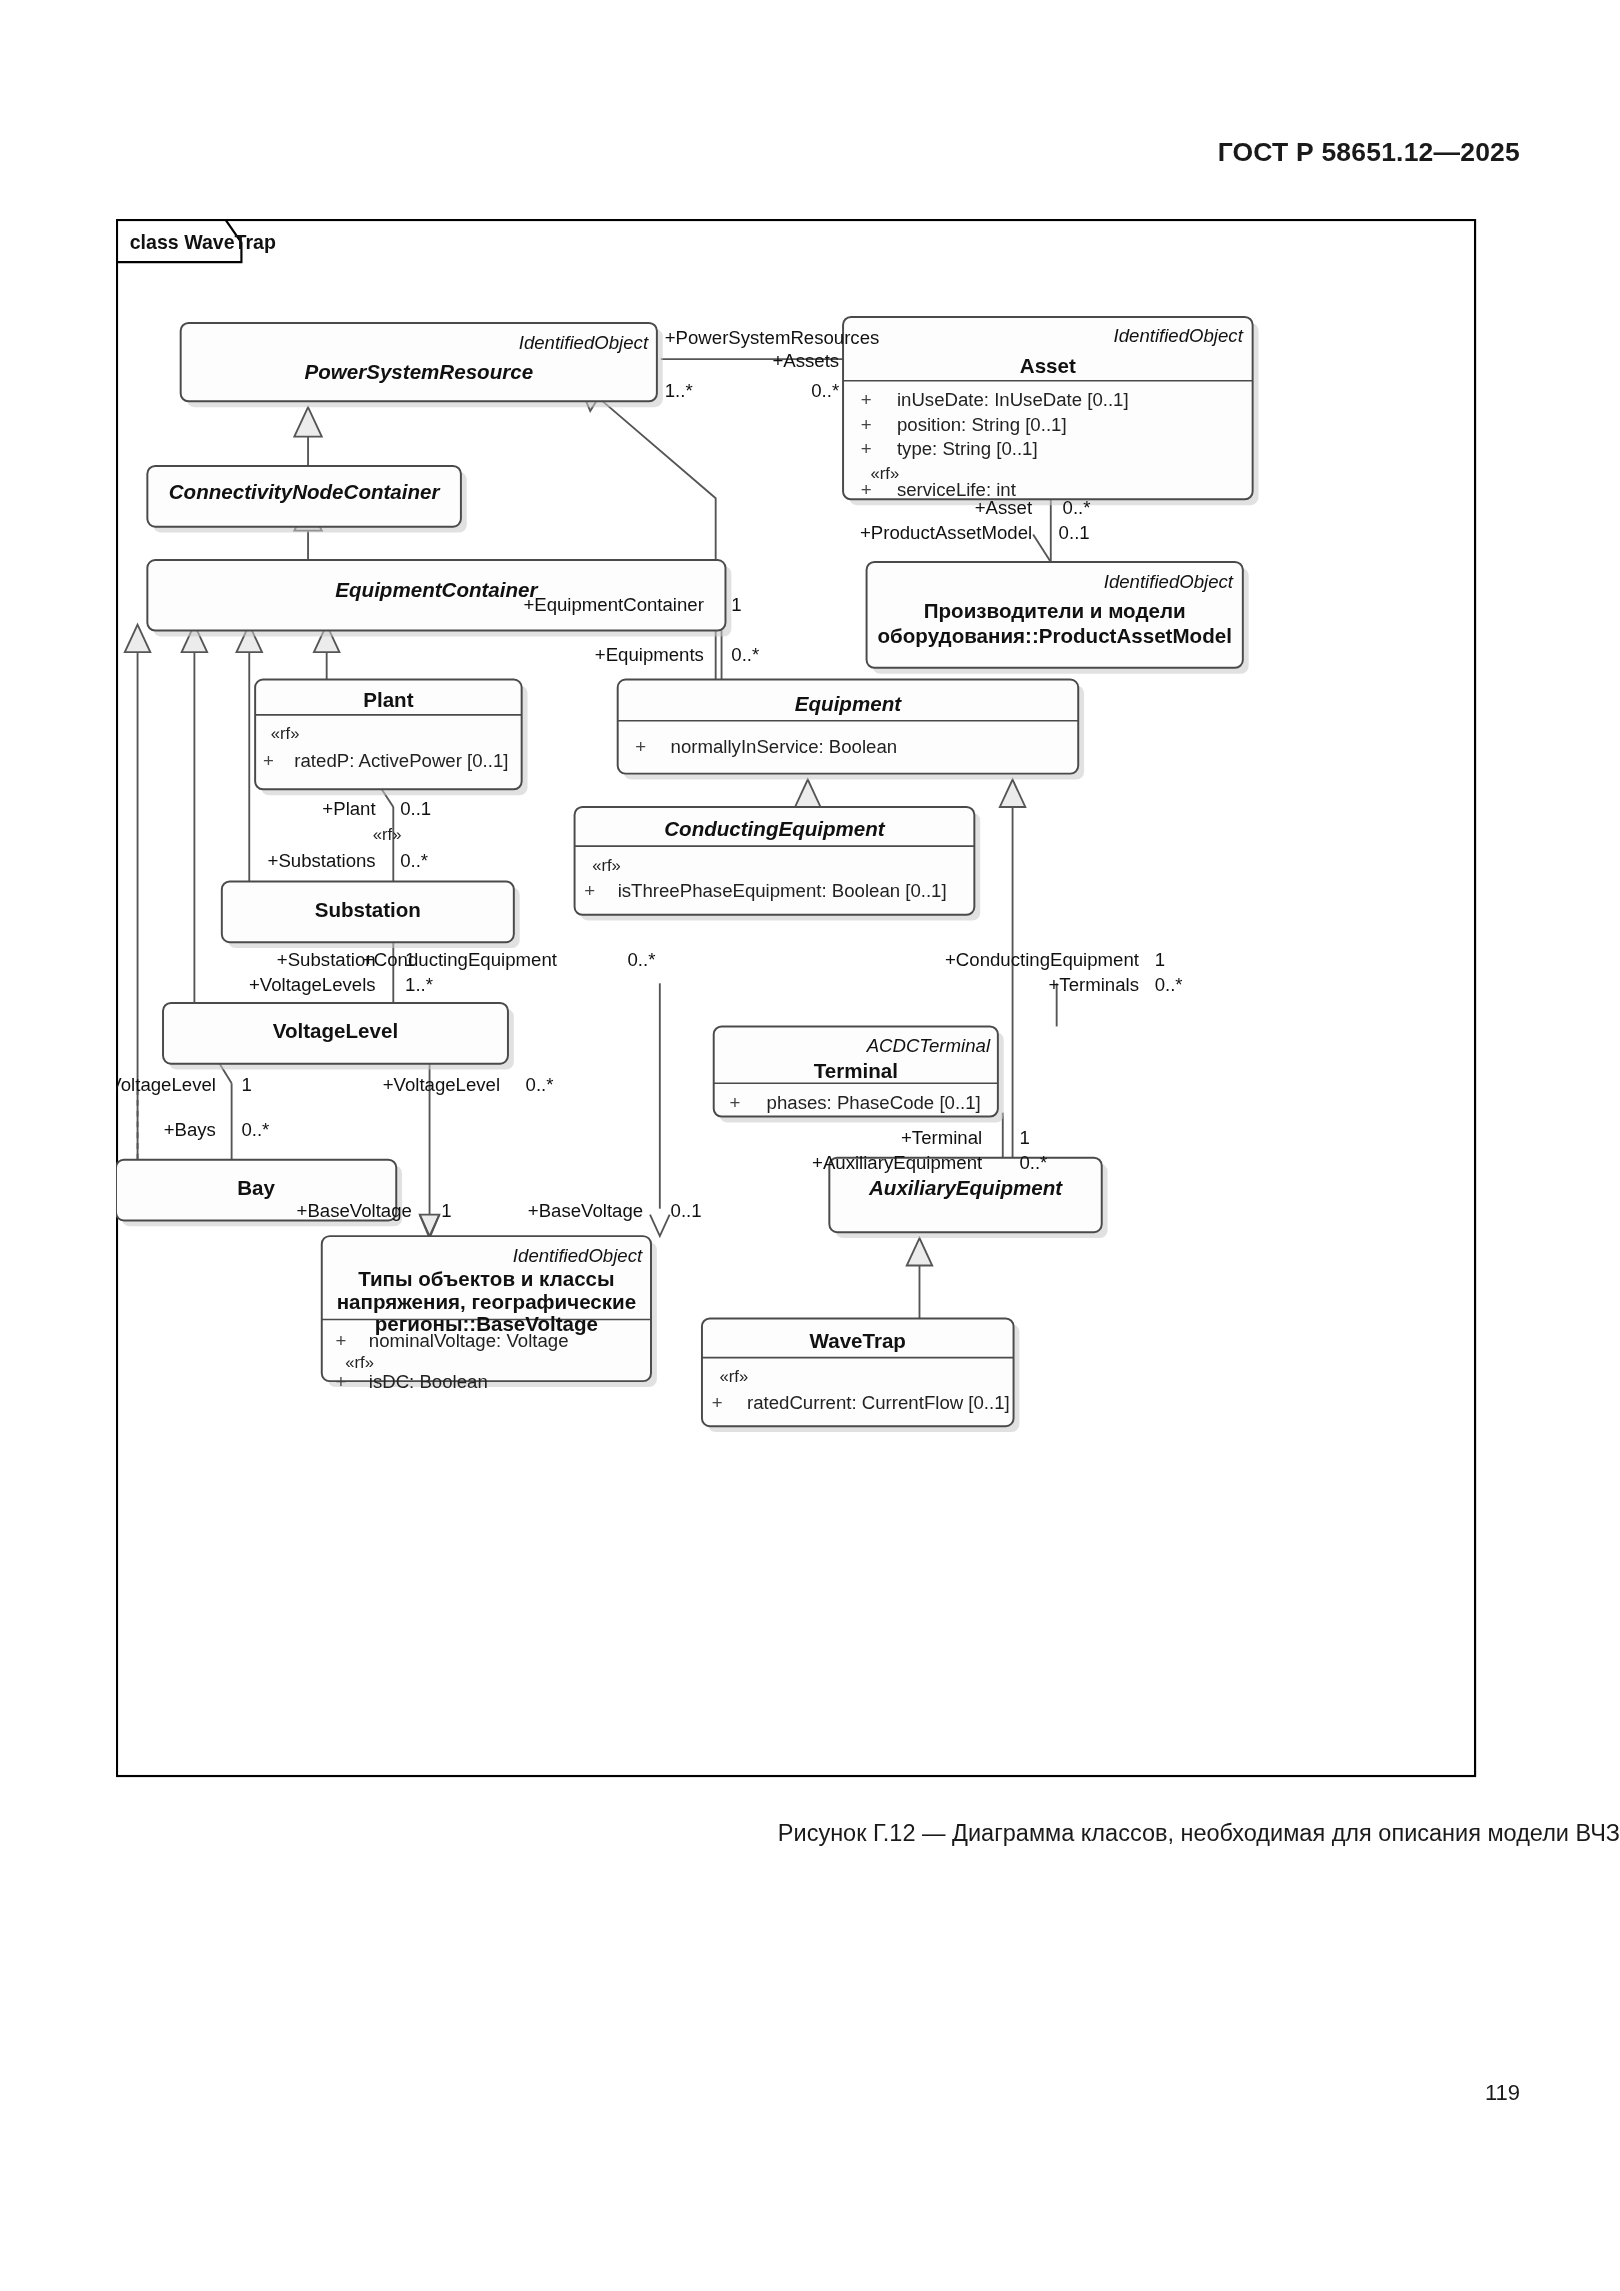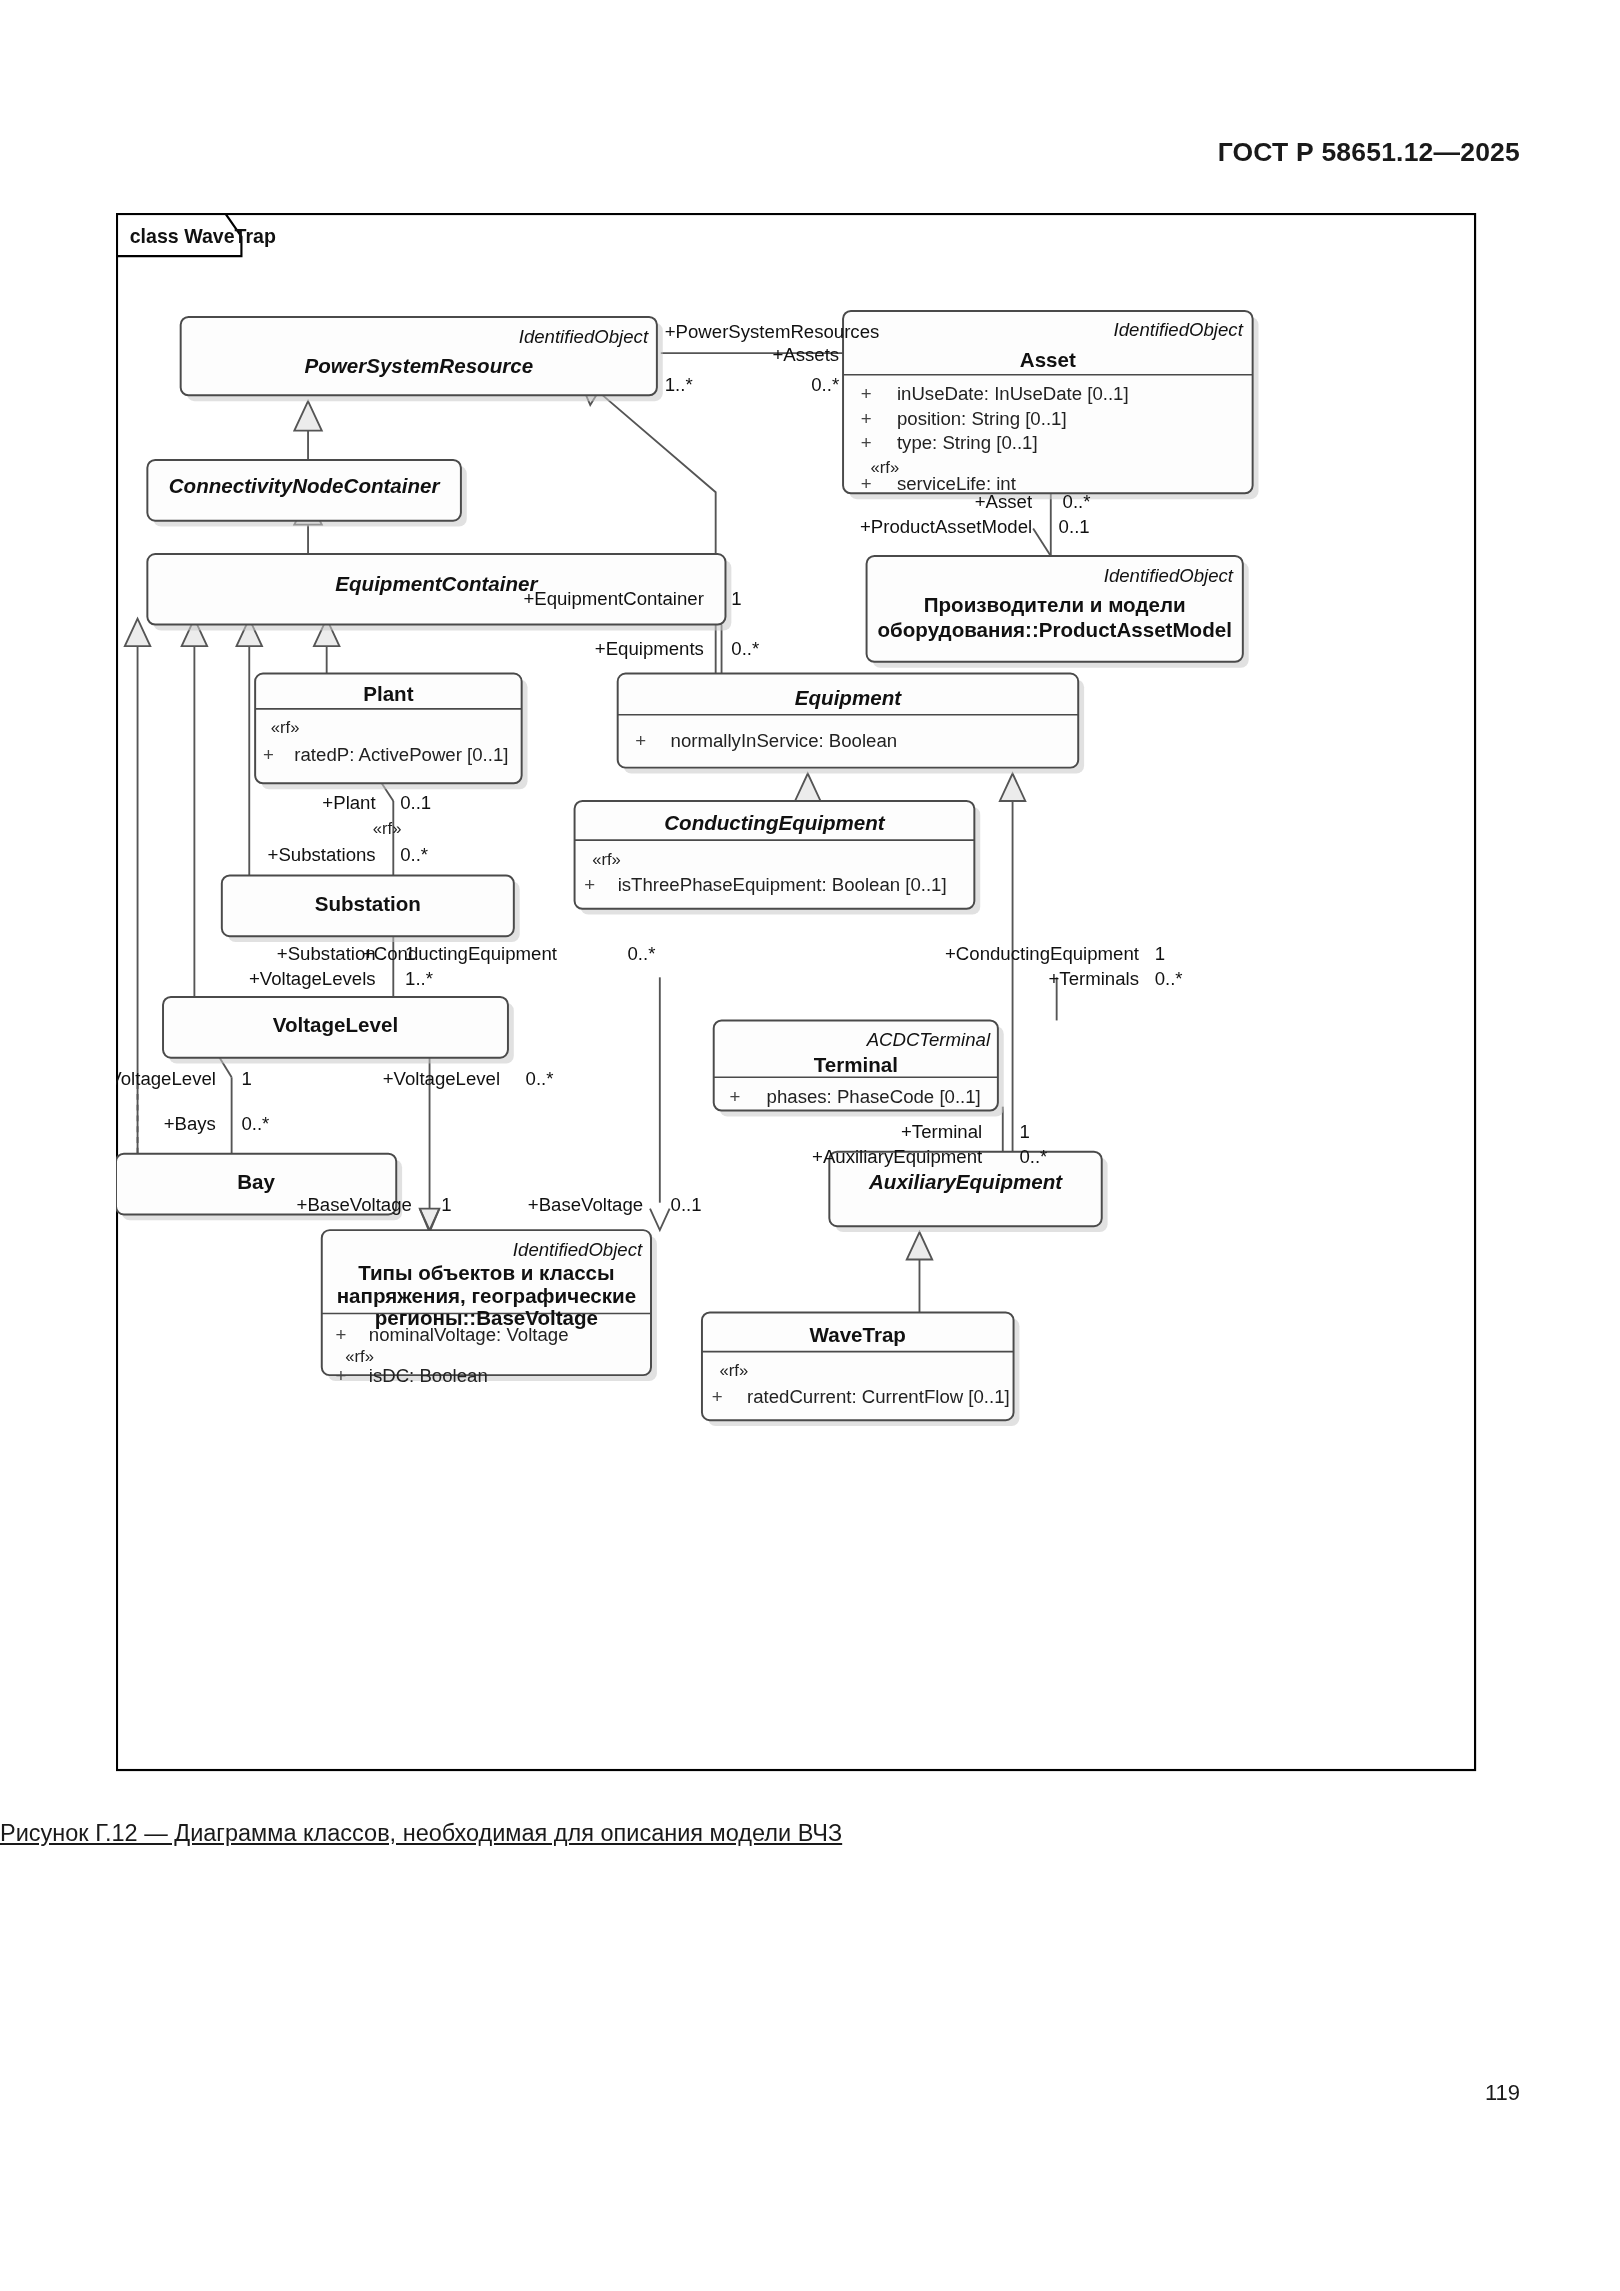--- a/index.html
+++ b/index.html
@@ -1,22 +1,22 @@
 <!DOCTYPE html>
 <html><head>
 <meta charset="utf-8">
 <style>
   html,body{margin:0;padding:0;background:#fff;}
   body{width:1620px;height:2292px;position:relative;
        font-family:"Liberation Sans", sans-serif;color:#1a1a1a;}
   #page{position:absolute;inset:0;width:1620px;height:2292px;}
   .hdr{position:absolute;right:100px;top:137px;font-size:26.5px;font-weight:bold;letter-spacing:0.2px;}
-  .caption{position:absolute;left:0;right:0;top:1820px;text-align:left;font-size:23.5px;text-decoration:underline;}
+  .caption{position:absolute;left:0;right:0;top:1820px;text-align:right;font-size:23.5px;}
   .pageno{position:absolute;right:100px;top:2080px;font-size:22px;}
-  #diagram{position:absolute;left:116px;top:213px;width:1362px;height:1560px;}
+  #diagram{position:absolute;left:116px;top:219px;width:1362px;height:1560px;}
   svg{display:block;}
   .fr-line{fill:none;stroke:#000;stroke-width:2.2;}
   .fr-label{font-size:20px;font-weight:bold;fill:#111;}
   .bx{fill:#fdfdfd;stroke:#4a4a4a;stroke-width:2;}
   .bxsh{fill:#c9c9c9;opacity:.55;}
   .sep{stroke:#4a4a4a;stroke-width:1.6;}
   .cname{font-size:21px;font-weight:bold;fill:#111;text-anchor:middle;}
   .cnamei{font-size:21px;font-weight:bold;font-style:italic;fill:#111;text-anchor:middle;}
   .stereo{font-size:19px;font-style:italic;fill:#111;text-anchor:end;}
   .attr{font-size:19px;fill:#222;}

